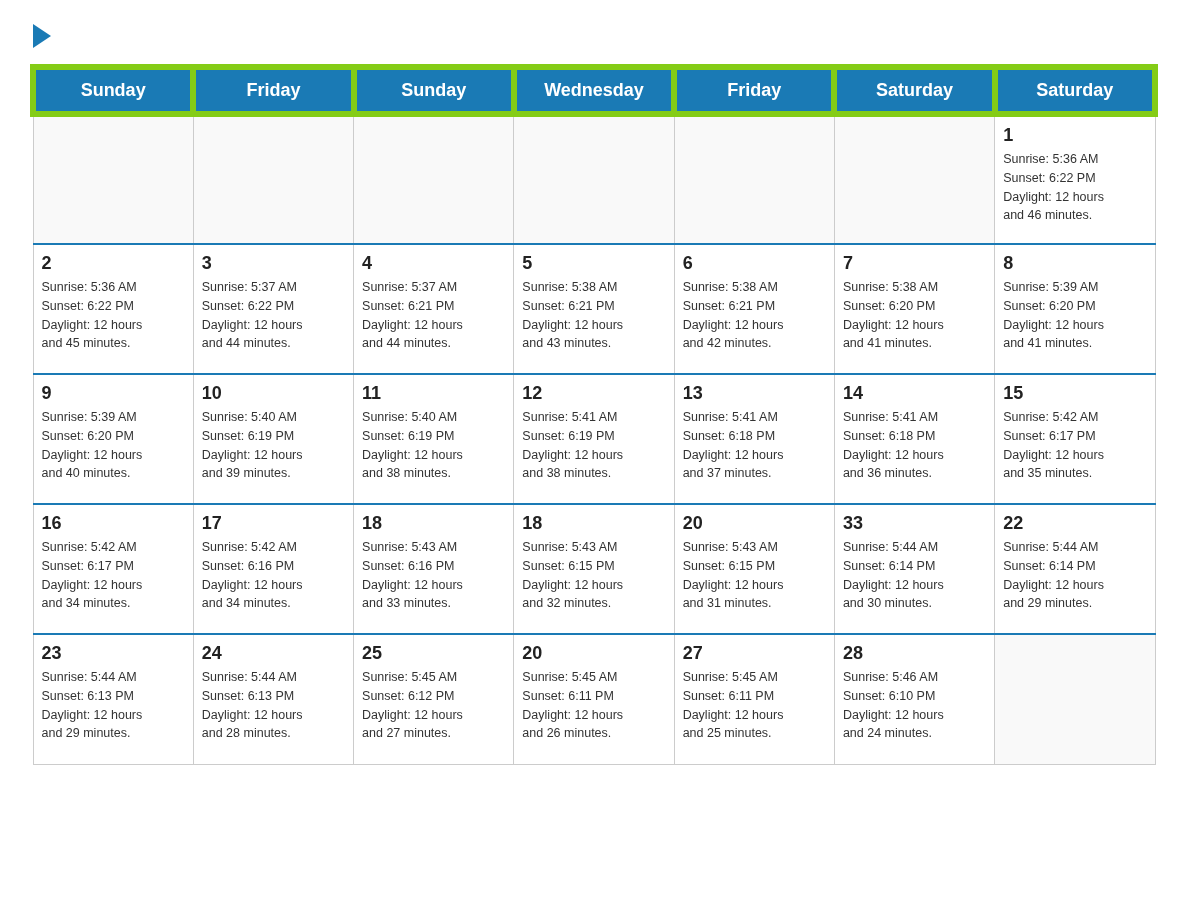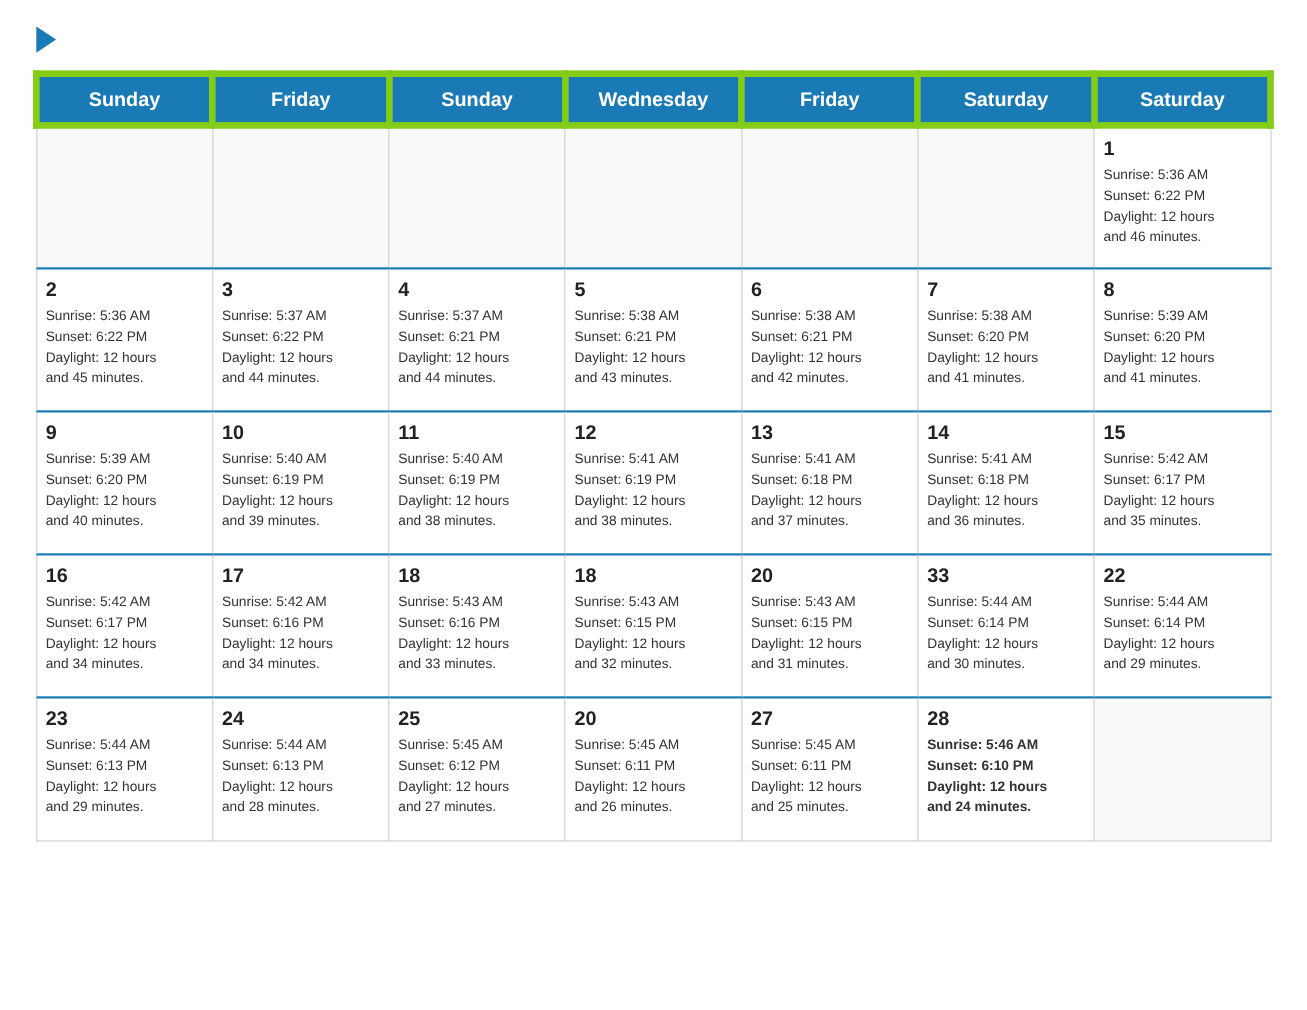--- a/index.html
+++ b/index.html
@@ -331,21 +331,21 @@
         </td>
         <td>
           <span class="day-number">27</span>
           <div class="day-info" style="white-space: pre-line;">Sunrise: 5:45 AM
 Sunset: 6:11 PM
 Daylight: 12 hours
 and 25 minutes.</div>
         </td>
         <td>
           <span class="day-number">28</span>
-          <div class="day-info" style="white-space: pre-line; font-weight: bold;">Sunrise: 5:46 AM
+          <div class="day-info" style="white-space: pre-line;">Sunrise: 5:46 AM
 Sunset: 6:10 PM
 Daylight: 12 hours
 and 24 minutes.</div>
         </td>
         <td class="empty-cell"></td>
       </tr>
     </tbody>
 </table>
 
 </body></html>

